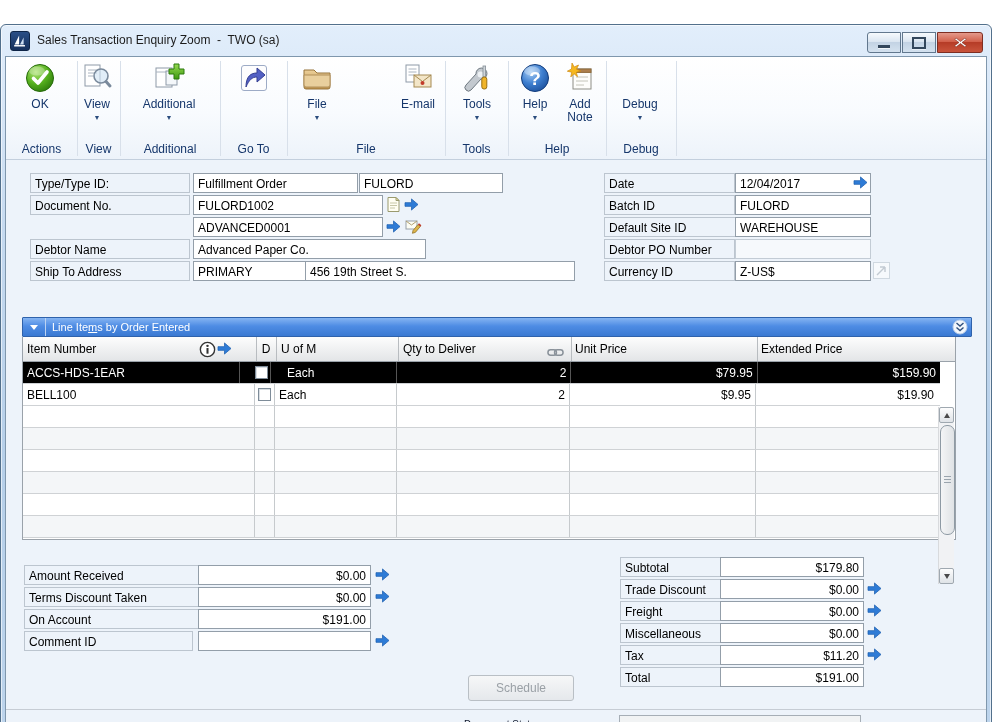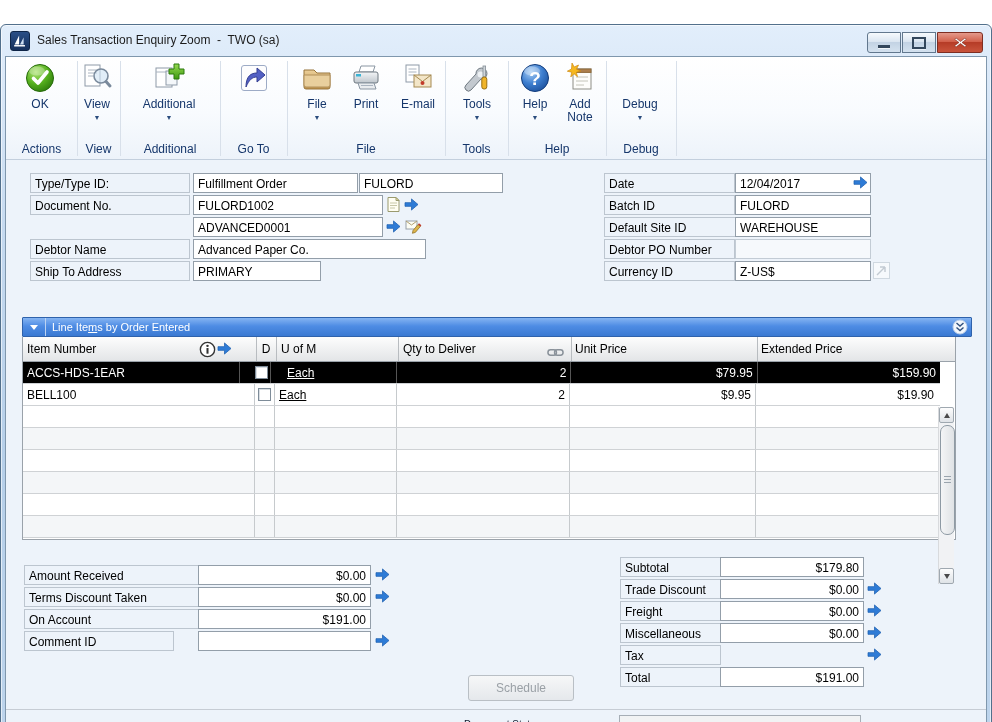--- a/index.html
+++ b/index.html
@@ -64,21 +64,21 @@
   .hsep{position:absolute;top:0;height:24px;width:1px;background:#b8bcc0;}
   .gbody{position:absolute;left:0;top:45px;width:934px;height:178px;box-sizing:border-box;background:#fff;
          border:1px solid #9aa2aa;border-top:none;}
   .grow{display:flex;height:22px;box-sizing:border-box;border-bottom:1px solid #cfd2d5;width:917px;background:#fff;}
   .grow.alt{background:#f4f6f8;}
   .grow.sel{background:#000;color:#fff;gap:12px;}
   .gc{box-sizing:border-box;border-right:1px solid #c6cacd;padding-top:4px;overflow:hidden;white-space:nowrap;}
   .grow.sel .gc{border-right-color:#555;}
   .c-item{width:232px;padding-left:4px;}
   .c-d{width:20px;display:flex;align-items:center;justify-content:center;padding-top:0;}
-  .c-uofm{width:122px;padding-left:4px;text-decoration:underline;}
+  .c-uofm{width:122px;padding-left:4px;}
   .c-qty{width:173px;}
   .c-unit{width:186px;}
   .c-ext{width:182px;border-right:none;}
   .gnum{text-align:right;padding-right:4px;}
   .cb{width:11px;height:11px;background:#fff;border:1px solid #7e8c99;box-shadow:inset 1px 1px 0 #d9dee3;}
   
   .sbar{position:absolute;right:1px;top:45px;width:16px;height:177px;background:#f1f2f4;border-left:1px solid #d8dadd;box-sizing:border-box;}
   .sarr{position:absolute;left:0;width:15px;height:16px;background:linear-gradient(#fdfdfd,#dfe3e7);
         border:1px solid #9fa8b0;box-sizing:border-box;border-radius:2px;display:flex;align-items:center;justify-content:center;}
   .tri-up{width:0;height:0;border-left:3.5px solid transparent;border-right:3.5px solid transparent;border-bottom:5px solid #4a4a4a;}
@@ -214,32 +214,20 @@
         <span class="ticon">
           <svg viewBox="0 0 32 32">
               <path d="M3 8 h10 l3 3 h13 v14 a2 2 0 0 1 -2 2 h-22 a2 2 0 0 1 -2 -2 z" fill="url(#gFolder)" stroke="#97743a"></path>
               <path d="M3 13 h26 v10 a2 2 0 0 1 -2 2 h-22 a2 2 0 0 1 -2 -2 z" fill="#e9cf9d" stroke="#b1905a"></path>
             </svg>
         </span>
         <span class="tlabel">File</span>
         <span class="tcaret">▼</span>
       </div>
 
-      <div class="tbtn" style="left:336px;width:48px">
-        <span class="ticon">
-          <svg viewBox="0 0 32 32">
-              <polygon points="9,10 23,10 25,4 11,4" fill="#fff" stroke="#8a96a2"></polygon>
-              <rect x="4" y="10" width="24" height="11" rx="2" fill="url(#gSilver)" stroke="#6e7880"></rect>
-              <rect x="6" y="12" width="5" height="2.5" fill="#3bb3d4"></rect>
-              <polygon points="8,21 24,21 26,27 10,27" fill="#e9ecef" stroke="#8a96a2"></polygon>
-              <line x1="11" y1="23.5" x2="23" y2="23.5" stroke="#aab4c0"></line>
-            </svg>
-        </span>
-        <span class="tlabel">Print</span>
-      </div>
 
       <div class="tbtn" style="left:386px;width:52px">
         <span class="ticon">
           <svg viewBox="0 0 32 32">
               <rect x="4" y="3" width="13" height="17" fill="#fff" stroke="#8e9aa8"></rect>
               <g stroke="#aab4c0">
                 <line x1="6.5" y1="7" x2="14.5" y2="7"></line>
                 <line x1="6.5" y1="10" x2="14.5" y2="10"></line>
                 <line x1="6.5" y1="13" x2="12" y2="13"></line>
               </g>
@@ -346,20 +334,21 @@
           <path d="M8 13.5 l5-6 2.4 1.9 -5 6 -3 .9 z" fill="#dcb54c" stroke="#8a6a20" stroke-width=".7"></path>
           <path d="M13 7.5 l2.4 1.9 1-1.2 -2.4-1.9z" fill="#c23b2a"></path>
         </svg>
     </span>
 
     <div class="flabel" style="left:24px;top:182px;width:160px">Debtor Name</div>
     <div class="fbox" style="left:187px;top:182px;width:233px">Advanced Paper Co.</div>
 
     <div class="flabel" style="left:24px;top:204px;width:160px">Ship To Address</div>
     <div class="fbox" style="left:187px;top:204px;width:128px">PRIMARY</div>
+    <div class="fbox" style="left:299px;top:204px;width:270px">456 19th Street S.</div>
 
     <div class="flabel" style="left:598px;top:116px;width:131px">Date</div>
     <div class="fbox" style="left:729px;top:116px;width:136px">
       <span>12/04/2017</span>
       <span class="garrow" style="right:2px;top:2px;left:auto">
         <svg class="ga" viewBox="0 0 16 14">
             <path d="M1 5h7V1l7 6-7 6V9H1z" fill="#2e7bd6" stroke="#1d5eb0" stroke-width=".8"></path>
           </svg>
       </span>
     </div>
@@ -525,21 +514,21 @@
     <div class="fbox num" style="left:192px;top:530px;width:173px">$0.00</div>
     <span class="garrow" style="left:369px;top:533px">
         <svg class="ga" viewBox="0 0 16 14">
           <path d="M1 5h7V1l7 6-7 6V9H1z" fill="#2e7bd6" stroke="#1d5eb0" stroke-width=".8"></path>
         </svg>
       </span>
 
     <div class="flabel" style="left:18px;top:552px;width:175px">On Account</div>
     <div class="fbox num" style="left:192px;top:552px;width:173px">$191.00</div>
 
-    <div class="flabel" style="left:18px;top:574px;width:150px">Comment ID</div>
+    <div class="flabel" style="left:18px;top:574px;width:169px">Comment ID</div>
     <div class="fbox" style="left:192px;top:574px;width:173px"></div>
     <span class="garrow" style="left:369px;top:577px">
         <svg class="ga" viewBox="0 0 16 14">
           <path d="M1 5h7V1l7 6-7 6V9H1z" fill="#2e7bd6" stroke="#1d5eb0" stroke-width=".8"></path>
         </svg>
       </span>
 
     <div class="flabel" style="left:614px;top:500px;width:101px">Subtotal</div>
     <div class="fbox num" style="left:714px;top:500px;width:144px">$179.80</div>
 
@@ -561,20 +550,21 @@
 
     <div class="flabel" style="left:614px;top:566px;width:101px">Miscellaneous</div>
     <div class="fbox num" style="left:714px;top:566px;width:144px">$0.00</div>
     <span class="garrow" style="left:861px;top:569px">
         <svg class="ga" viewBox="0 0 16 14">
           <path d="M1 5h7V1l7 6-7 6V9H1z" fill="#2e7bd6" stroke="#1d5eb0" stroke-width=".8"></path>
         </svg>
       </span>
 
     <div class="flabel" style="left:614px;top:588px;width:101px">Tax</div>
+    <div class="fbox num" style="left:714px;top:588px;width:144px">$11.20</div>
     <span class="garrow" style="left:861px;top:591px">
         <svg class="ga" viewBox="0 0 16 14">
           <path d="M1 5h7V1l7 6-7 6V9H1z" fill="#2e7bd6" stroke="#1d5eb0" stroke-width=".8"></path>
         </svg>
       </span>
 
     <div class="flabel" style="left:614px;top:610px;width:101px">Total</div>
     <div class="fbox num" style="left:714px;top:610px;width:144px">$191.00</div>
 
     <div class="btn" style="left:462px;top:618px;width:106px;height:26px">Schedule</div>

